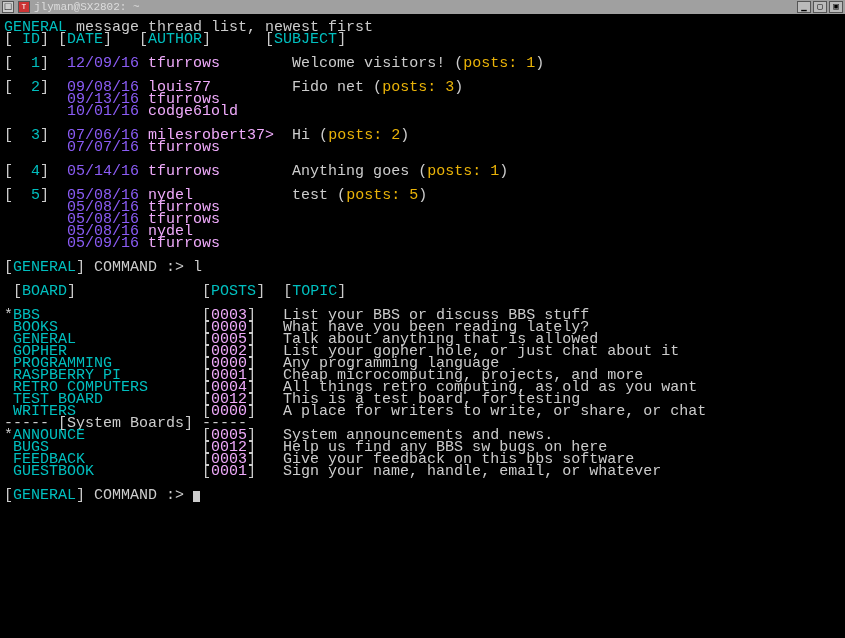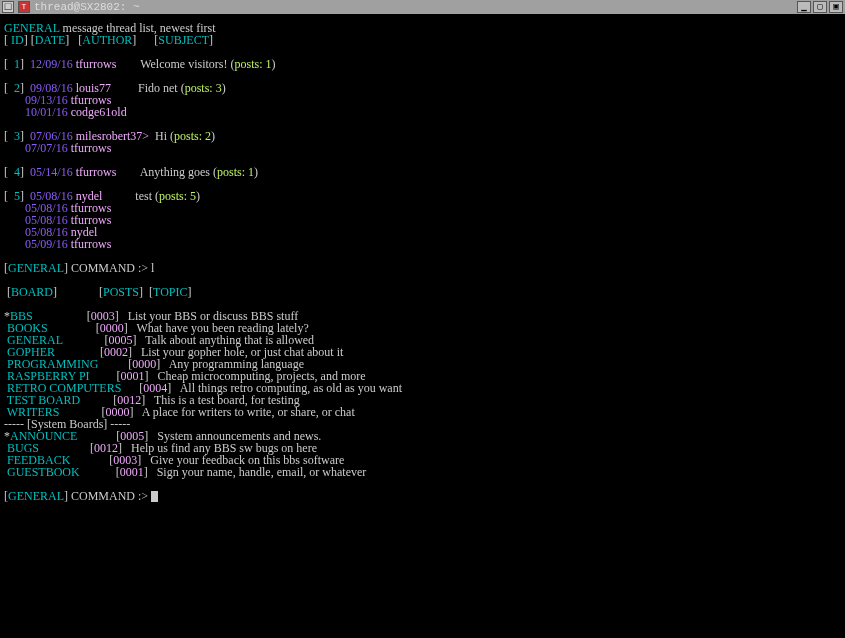--- a/index.html
+++ b/index.html
@@ -42,43 +42,42 @@
   align-items: center;
   justify-content: center;
   font-size: 9px;
 }
 .terminal {
   background: #000;
   padding: 8px 4px 4px 4px;
   color: #ccc;
   white-space: pre;
   line-height: 12px;
-  font-size: 12px;
-  font-family: Liberation Serif, serif;
+  font-size: 15px;
 }
 .cyan { color: #00bfbf; }
 .white { color: #cccccc; }
 .red { color: #8b5cf6; }
 .yellow { color: #f0abfc; }
-.purple { color: #bef264; }
+.purple { color: #eab308; }
 .row { display: block; height: 12px; }
 .cursor {
   display: inline-block;
   width: 7px;
   height: 11px;
   background: #ccc;
   vertical-align: bottom;
 }
 </style>
 </head>
 <body>
 
 <div class="titlebar">
   <span class="titlebar-icon-box">□</span>
   <span class="titlebar-icon-box" style="background:#c33;color:#fff;font-size:8px;">T</span>
-  <span class="titlebar-text">thread@SX2802: ~</span>
+  <span class="titlebar-text">jlyman@SX2802: ~</span>
   <span class="titlebar-spacer"></span>
   <span class="win-btn">▁</span>
   <span class="win-btn">▢</span>
   <span class="win-btn">▣</span>
 </div>
 
 <div class="terminal" id="term"><span class="row"><span class="cyan">GENERAL</span><span class="white"> message thread list, newest first</span></span><span class="row"><span class="white">[ </span><span class="cyan">ID</span><span class="white">] [</span><span class="cyan">DATE</span><span class="white">]   [</span><span class="cyan">AUTHOR</span><span class="white">]      [</span><span class="cyan">SUBJECT</span><span class="white">]</span></span><span class="row">&nbsp;</span><span class="row"><span class="white">[</span><span class="cyan">  1</span><span class="white">]  </span><span class="red">12/09/16</span> <span class="yellow">tfurrows       </span><span class="white"> Welcome visitors! (</span><span class="purple">posts: 1</span><span class="white">)</span></span><span class="row">&nbsp;</span><span class="row"><span class="white">[</span><span class="cyan">  2</span><span class="white">]  </span><span class="red">09/08/16</span> <span class="yellow">louis77        </span><span class="white"> Fido net (</span><span class="purple">posts: 3</span><span class="white">)</span></span><span class="row"><span class="white">       </span><span class="red">09/13/16</span> <span class="yellow">tfurrows       </span></span><span class="row"><span class="white">       </span><span class="red">10/01/16</span> <span class="yellow">codge61old     </span></span><span class="row">&nbsp;</span><span class="row"><span class="white">[</span><span class="cyan">  3</span><span class="white">]  </span><span class="red">07/06/16</span> <span class="yellow">milesrobert37&gt; </span><span class="white"> Hi (</span><span class="purple">posts: 2</span><span class="white">)</span></span><span class="row"><span class="white">       </span><span class="red">07/07/16</span> <span class="yellow">tfurrows       </span></span><span class="row">&nbsp;</span><span class="row"><span class="white">[</span><span class="cyan">  4</span><span class="white">]  </span><span class="red">05/14/16</span> <span class="yellow">tfurrows       </span><span class="white"> Anything goes (</span><span class="purple">posts: 1</span><span class="white">)</span></span><span class="row">&nbsp;</span><span class="row"><span class="white">[</span><span class="cyan">  5</span><span class="white">]  </span><span class="red">05/08/16</span> <span class="yellow">nydel          </span><span class="white"> test (</span><span class="purple">posts: 5</span><span class="white">)</span></span><span class="row"><span class="white">       </span><span class="red">05/08/16</span> <span class="yellow">tfurrows       </span></span><span class="row"><span class="white">       </span><span class="red">05/08/16</span> <span class="yellow">tfurrows       </span></span><span class="row"><span class="white">       </span><span class="red">05/08/16</span> <span class="yellow">nydel          </span></span><span class="row"><span class="white">       </span><span class="red">05/09/16</span> <span class="yellow">tfurrows       </span></span><span class="row">&nbsp;</span><span class="row"><span class="white">[</span><span class="cyan">GENERAL</span><span class="white">] COMMAND :&gt; </span><span class="white">l</span></span><span class="row">&nbsp;</span><span class="row"> <span class="white">[</span><span class="cyan">BOARD</span><span class="white">]</span>              <span class="white">[</span><span class="cyan">POSTS</span><span class="white">]  [</span><span class="cyan">TOPIC</span><span class="white">]</span></span><span class="row">&nbsp;</span><span class="row"><span class="white">*</span><span class="cyan">BBS                  </span><span class="white">[</span><span class="yellow">0003</span><span class="white">]   </span><span class="white">List your BBS or discuss BBS stuff</span></span><span class="row"> <span class="cyan">BOOKS                </span><span class="white">[</span><span class="yellow">0000</span><span class="white">]   </span><span class="white">What have you been reading lately?</span></span><span class="row"> <span class="cyan">GENERAL              </span><span class="white">[</span><span class="yellow">0005</span><span class="white">]   </span><span class="white">Talk about anything that is allowed</span></span><span class="row"> <span class="cyan">GOPHER               </span><span class="white">[</span><span class="yellow">0002</span><span class="white">]   </span><span class="white">List your gopher hole, or just chat about it</span></span><span class="row"> <span class="cyan">PROGRAMMING          </span><span class="white">[</span><span class="yellow">0000</span><span class="white">]   </span><span class="white">Any programming language</span></span><span class="row"> <span class="cyan">RASPBERRY PI         </span><span class="white">[</span><span class="yellow">0001</span><span class="white">]   </span><span class="white">Cheap microcomputing, projects, and more</span></span><span class="row"> <span class="cyan">RETRO COMPUTERS      </span><span class="white">[</span><span class="yellow">0004</span><span class="white">]   </span><span class="white">All things retro computing, as old as you want</span></span><span class="row"> <span class="cyan">TEST BOARD           </span><span class="white">[</span><span class="yellow">0012</span><span class="white">]   </span><span class="white">This is a test board, for testing</span></span><span class="row"> <span class="cyan">WRITERS              </span><span class="white">[</span><span class="yellow">0000</span><span class="white">]   </span><span class="white">A place for writers to write, or share, or chat</span></span><span class="row"><span class="white">----- </span><span class="white">[System Boards]</span><span class="white"> -----</span></span><span class="row"><span class="white">*</span><span class="cyan">ANNOUNCE             </span><span class="white">[</span><span class="yellow">0005</span><span class="white">]   </span><span class="white">System announcements and news.</span></span><span class="row"> <span class="cyan">BUGS                 </span><span class="white">[</span><span class="yellow">0012</span><span class="white">]   </span><span class="white">Help us find any BBS sw bugs on here</span></span><span class="row"> <span class="cyan">FEEDBACK             </span><span class="white">[</span><span class="yellow">0003</span><span class="white">]   </span><span class="white">Give your feedback on this bbs software</span></span><span class="row"> <span class="cyan">GUESTBOOK            </span><span class="white">[</span><span class="yellow">0001</span><span class="white">]   </span><span class="white">Sign your name, handle, email, or whatever</span></span><span class="row">&nbsp;</span><span class="row"><span class="white">[</span><span class="cyan">GENERAL</span><span class="white">] COMMAND :&gt; </span><span class="cursor"></span></span></div>
 
 </body></html>

